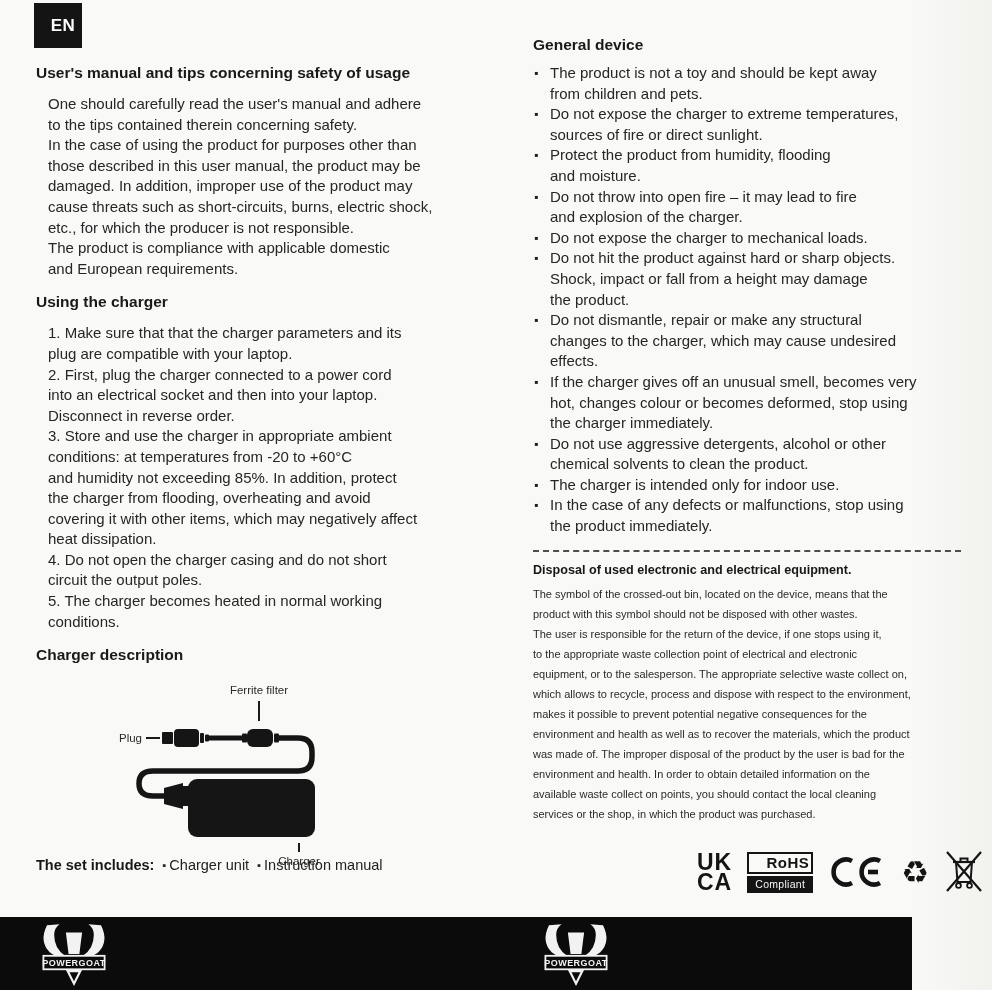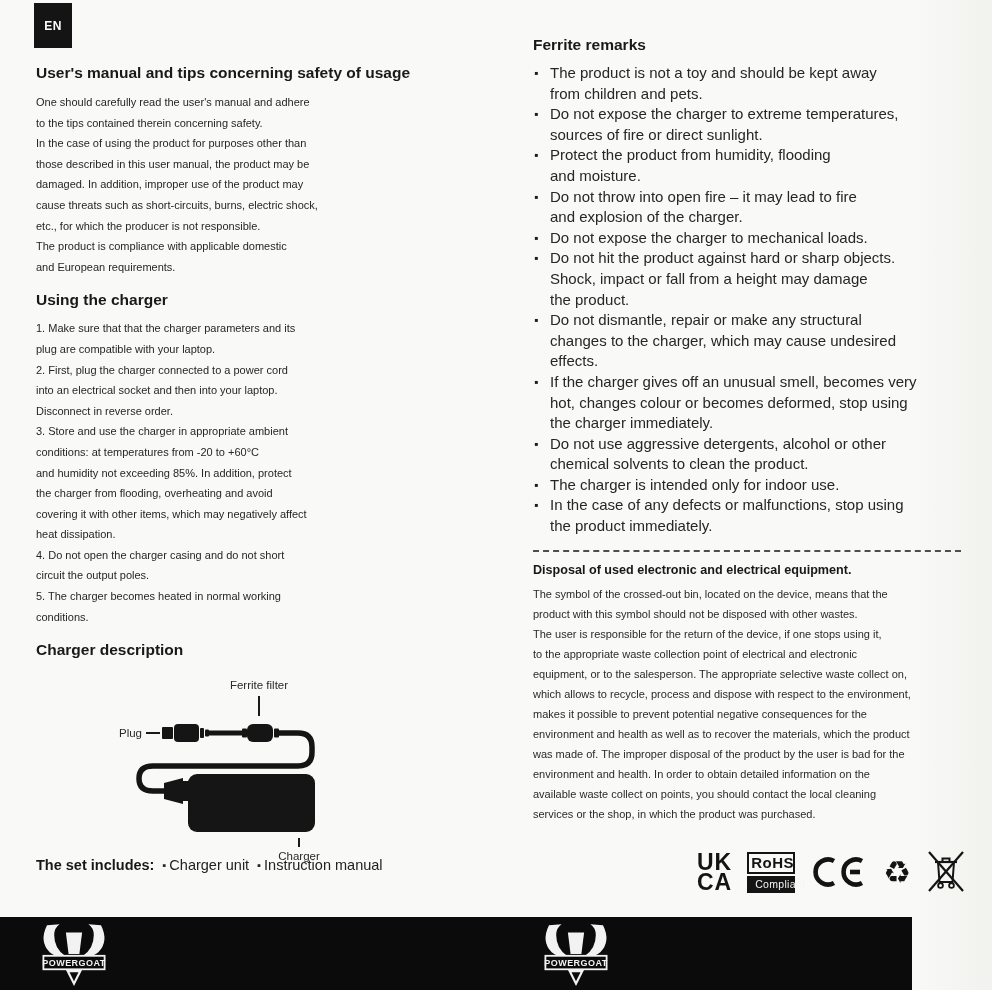--- a/index.html
+++ b/index.html
@@ -3,41 +3,41 @@
 <meta charset="utf-8">
 <style>
   html,body{margin:0;padding:0;background:#e8e8e6;}
   .page{
     position:relative;width:992px;height:990px;overflow:hidden;
     background:linear-gradient(to right,#f9f9f7 92%,#f2f2ef 99%),#f9f9f7;
     font-family:"Liberation Sans",sans-serif;color:#242424;
   }
   .en-badge{
     position:absolute;left:34px;top:3px;width:38px;height:45px;background:#141414;
-    color:#fdfdfd;font-size:12px;font-weight:700;display:flex;align-items:center;
-    justify-content:center;letter-spacing:.5px;
+    color:#fdfdfd;font-size:17px;font-weight:700;display:flex;align-items:center;
+    justify-content:center;letter-spacing:.5px;padding-left:10px;
   }
   .col-left{position:absolute;left:36px;top:64px;width:470px;}
   .col-right{position:absolute;left:533px;top:36px;width:445px;}
   h1.sec,h2.sec{font-size:15.5px;font-weight:700;color:#191919;margin:0 0 10px;}
   h2.sec{margin:14px 0 9px;}
-  .body-txt{font-size:11px;line-height:20.6px;margin:0;white-space:pre-line;color:#262626;}
+  .body-txt{font-size:15px;line-height:20.6px;margin:12px;white-space:pre-line;color:#262626;}
   .remarks{list-style:none;margin:0;padding:0;font-size:15px;line-height:20.6px;color:#262626;}
   .remarks li{position:relative;padding-left:17px;white-space:pre-line;}
   .blt{position:absolute;left:1px;top:0;font-size:12px;line-height:20.6px;color:#1c1c1c;}
   .dashed-sep{border:none;border-top:2px dashed #4e4e4e;margin:13px 0 0;width:428px;}
   .disposal-h{font-size:12.6px;font-weight:700;color:#171717;margin:11px 0 7px;}
   .small-txt{font-size:11px;line-height:20px;margin:0;white-space:pre-line;color:#2a2a2a;}
   .set-line{position:absolute;left:36px;top:857px;font-size:14.5px;color:#222;text-align:right;}
   .set-line b{font-weight:700;color:#181818;}
   .set-item{margin-left:6px;}
   .set-blt{font-size:11px;margin:0 3px 0 8px;vertical-align:1px;}
   .certs{position:absolute;left:697px;top:843px;height:58px;display:flex;align-items:center;gap:15px;}
   .ukca{font-size:23px;font-weight:800;line-height:20px;letter-spacing:1px;color:#141414;}
-  .rohs{width:48px;text-align:right;}
+  .rohs{width:66px;text-align:right;}
   .rohs-top{border:2.5px solid #141414;font-weight:800;font-size:15px;letter-spacing:.5px;color:#141414;padding:0 2px 1px;}
   .rohs-bot{background:#141414;color:#f5f5f5;font-size:10.5px;padding:2px 8px 3px;margin-top:2px;letter-spacing:.3px;}
   .recycle{font-size:31px;color:#141414;line-height:1;}
   .footer{position:absolute;left:0;top:917px;width:912px;height:73px;background:#0b0b0b;}
   .logo{position:absolute;top:4px;}
   .logo.l1{left:38px;}
   .logo.l2{left:540px;}
   .diagram{margin-top:4px;}
 </style>
 </head>
@@ -113,21 +113,21 @@
       <line x1="263" y1="166" x2="263" y2="175" stroke="#1a1a1a" stroke-width="2"></line>
       <text x="263" y="188" font-size="11.5" fill="#2a2a2a" text-anchor="middle">Charger</text>
     </svg>
   </div>
 
   <div class="set-line">
     <b>The set includes:</b><span class="set-blt">▪</span><span class="set-item" style="margin-left:0;">Charger unit</span><span class="set-blt">▪</span><span class="set-item" style="margin-left:0;">Instruction manual</span>
   </div>
 
   <div class="col-right">
-    <h2 class="sec" style="margin-top:0;">Ferrite remarks</h2>
+    <h2 class="sec" style="margin-top:0;">General device</h2>
     <ul class="remarks">
       <li><span class="blt">▪</span><span>The product is not a toy and should be kept away
 from children and pets.</span></li>
       <li><span class="blt">▪</span><span>Do not expose the charger to extreme temperatures,
 sources of fire or direct sunlight.</span></li>
       <li><span class="blt">▪</span><span>Protect the product from humidity, flooding
 and moisture.</span></li>
       <li><span class="blt">▪</span><span>Do not throw into open fire – it may lead to fire
 and explosion of the charger.</span></li>
       <li><span class="blt">▪</span><span>Do not expose the charger to mechanical loads.</span></li>

